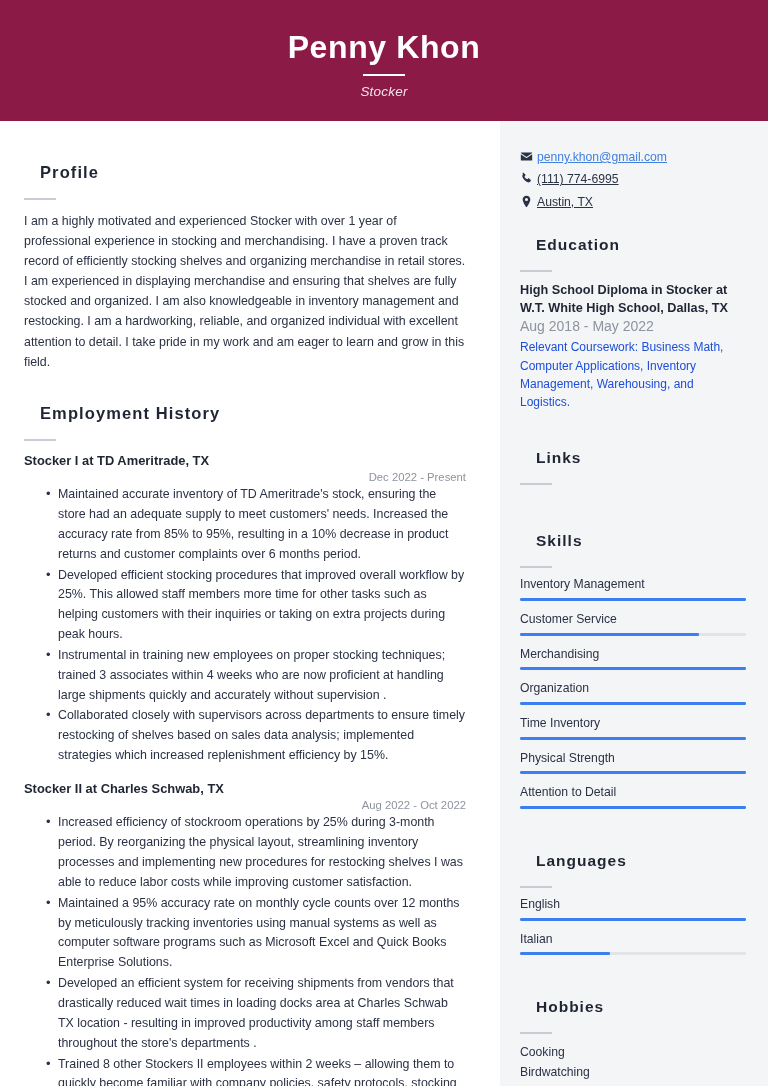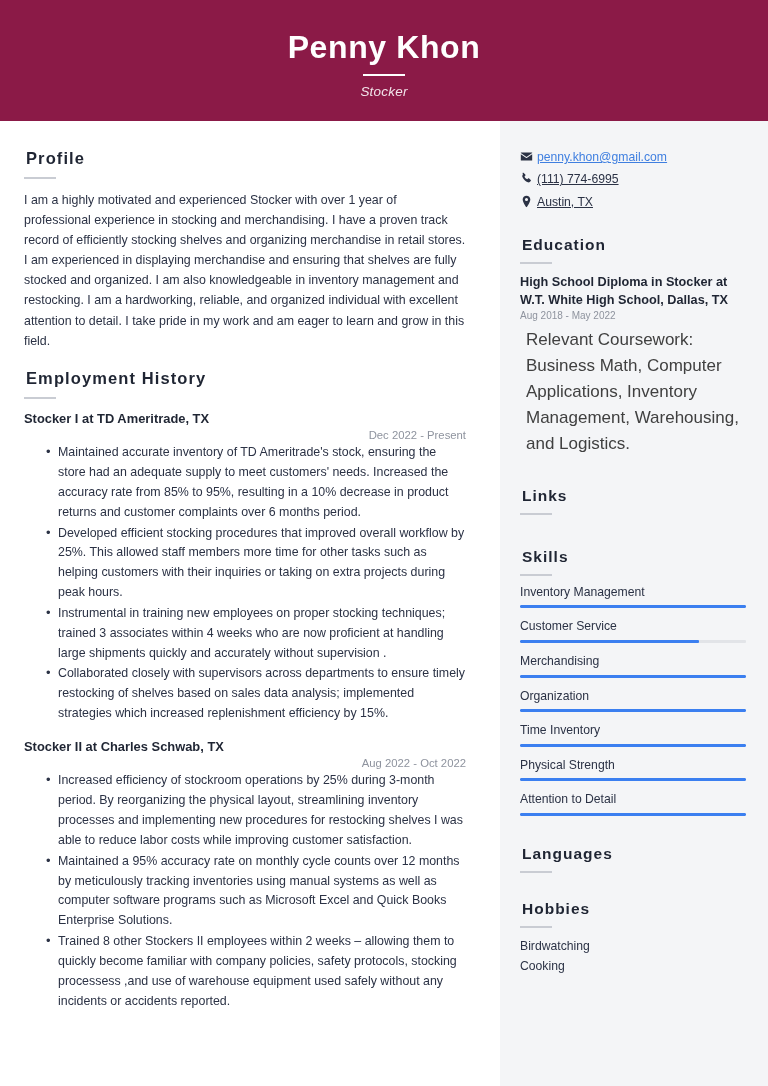--- a/index.html
+++ b/index.html
@@ -75,21 +75,21 @@
     padding: 28px 22px 0 20px;
     background: #f4f5f7;
   }
 
   
   .sec-title {
     font-size: 16.5px;
     font-weight: bold;
     letter-spacing: 1.1px;
     color: #1f2533;
-    margin: 2px;
+    margin: 16px;
   }
   .sec-rule {
     width: 32px;
     height: 2px;
     background: #c9ccd3;
     margin: 9px 0 11px 0;
   }
   .side .sec-title { font-size: 15.5px; letter-spacing: 1px; }
   .side .sec-rule { margin: 8px 0 9px 0; }
 
@@ -165,29 +165,29 @@
 
   
   .edu-title {
     font-size: 12.7px;
     font-weight: bold;
     color: #1f2533;
     line-height: 1.42;
     margin: 0 0 1px 0;
   }
   .edu-dates {
-    font-size: 10px;
+    font-size: 14px;
     color: #8e939e;
     margin: 0 0 4px 0;
   }
   .edu-desc {
-    font-size: 17px;
+    font-size: 12px;
     line-height: 1.52;
-    color: #404040;
-    margin: 6px;
+    color: #1d4ed8;
+    margin: 0;
   }
 
   
   .links-wrap { margin-bottom: 4px; }
   .link-item { margin-bottom: 4px; }
 
   
   .bar-item { margin-bottom: 11px; }
   .bar-label {
     font-size: 12.2px;
@@ -254,20 +254,21 @@
                 <li>Instrumental in training new employees on proper stocking techniques; trained 3 associates within 4 weeks who are now proficient at handling large shipments quickly and accurately without supervision .</li>
                 <li>Collaborated closely with supervisors across departments to ensure timely restocking of shelves based on sales data analysis; implemented strategies which increased replenishment efficiency by 15%.</li>
               </ul>
             </div>
             <div class="job">
               <div class="job-title">Stocker II at Charles Schwab, TX</div>
               <div class="job-dates">Aug 2022 - Oct 2022</div>
               <ul>
                 <li>Increased efficiency of stockroom operations by 25% during 3-month period. By reorganizing the physical layout, streamlining inventory processes and implementing new procedures for restocking shelves I was able to reduce labor costs while improving customer satisfaction.</li>
                 <li>Maintained a 95% accuracy rate on monthly cycle counts over 12 months by meticulously tracking inventories using manual systems as well as computer software programs such as Microsoft Excel and Quick Books Enterprise Solutions.</li>
+                <li>Developed an efficient system for receiving shipments from vendors that drastically reduced wait times in loading docks area at Charles Schwab TX location - resulting in improved productivity among staff members throughout the store's departments .</li>
                 <li>Trained 8 other Stockers II employees within 2 weeks – allowing them to quickly become familiar with company policies, safety protocols, stocking processess ,and use of warehouse equipment used safely without any incidents or accidents reported.</li>
               </ul>
             </div>
           </div>
       </div>
 
     </div>
 
     <div class="side">
 
@@ -366,28 +367,42 @@
               </div>
             </div>
           </div>
       </div>
 
       <div class="block-gap-md"></div>
 
       <div>
         <div class="sec-title">Languages</div>
         <div class="sec-rule"></div>
+        <div id="languages-container">
+            <div class="bar-item">
+              <div class="bar-label">English</div>
+              <div class="bar-track">
+                <div class="bar-fill" style="width: 100%; background: rgb(59, 127, 240);"></div>
+              </div>
+            </div>
+            <div class="bar-item">
+              <div class="bar-label">Italian</div>
+              <div class="bar-track">
+                <div class="bar-fill" style="width: 40%; background: rgb(59, 127, 240);"></div>
+              </div>
+            </div>
+          </div>
       </div>
 
       <div class="block-gap-md"></div>
 
       <div>
         <div class="sec-title">Hobbies</div>
         <div class="sec-rule"></div>
         <div id="hobbies-container">
+            <div class="hobby-item">Cooking</div>
             <div class="hobby-item">Birdwatching</div>
-            <div class="hobby-item">Cooking</div>
           </div>
       </div>
 
     </div>
   </div>
 </div>
 
 </body></html>

